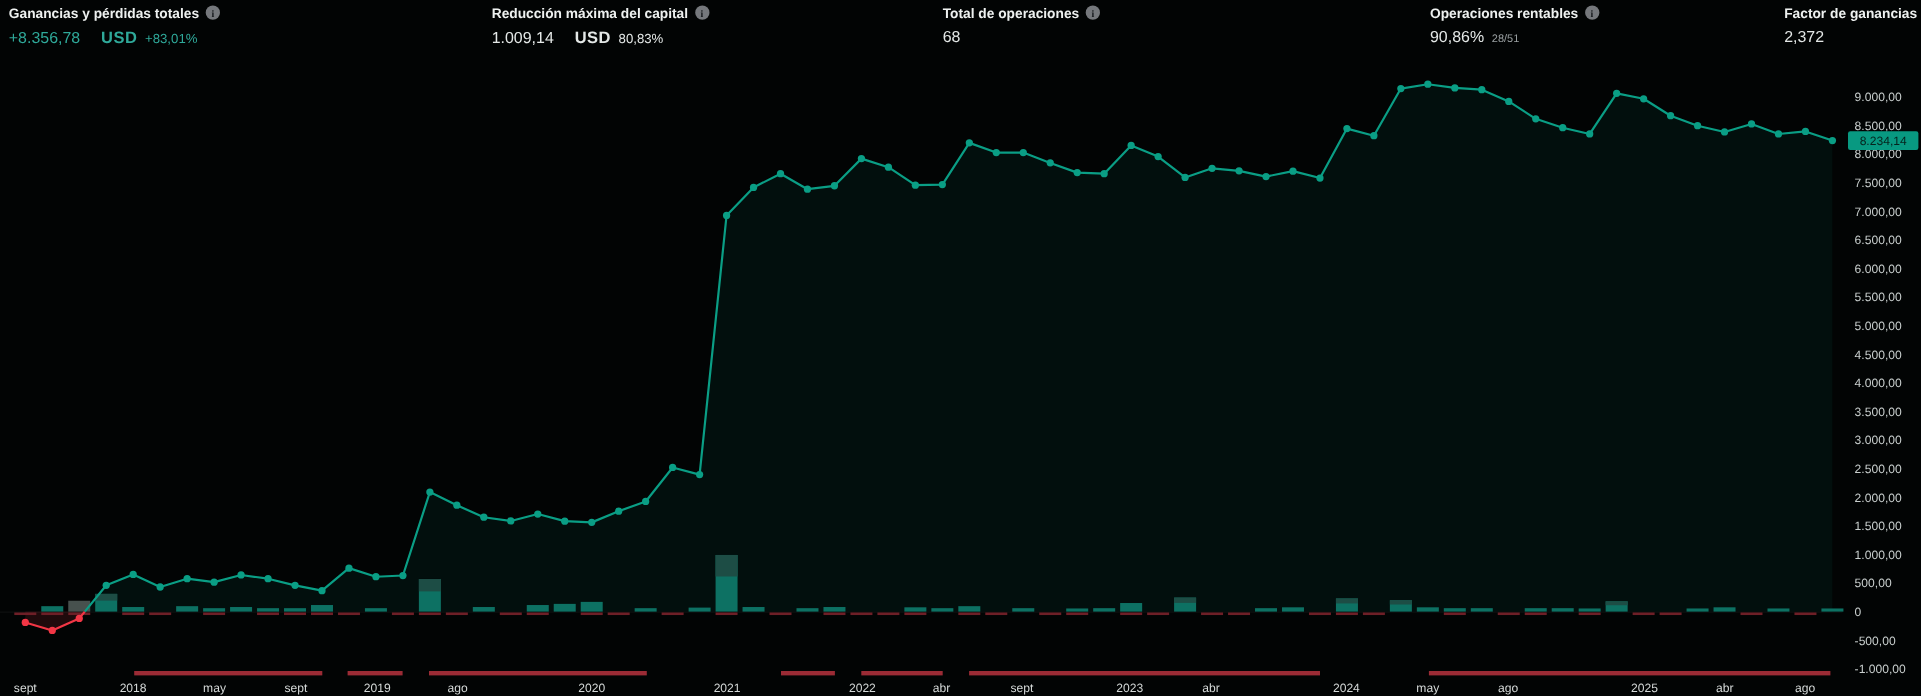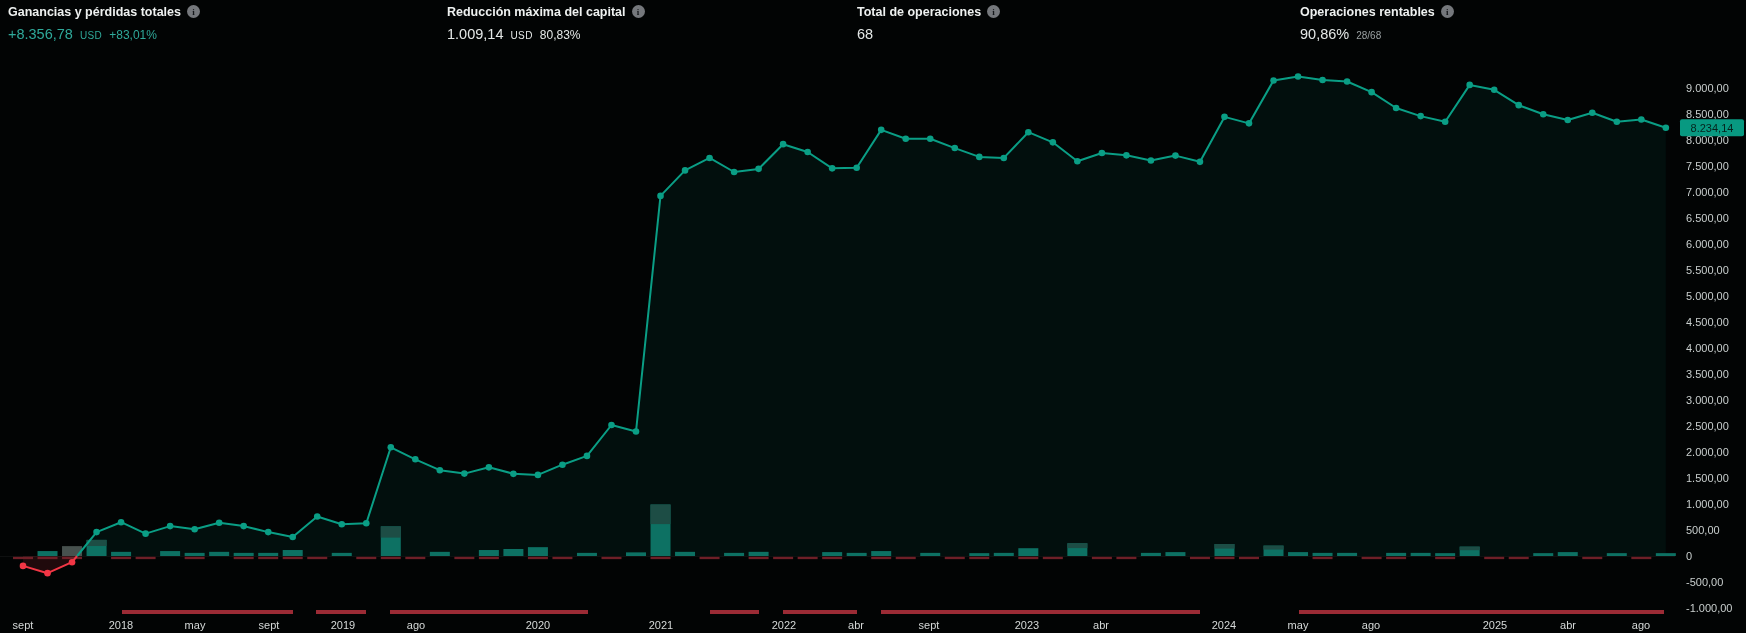--- a/index.html
+++ b/index.html
@@ -7,21 +7,21 @@
        font-family:"Liberation Sans",sans-serif;}
   #stats-row{position:absolute;top:0;left:0;width:1746px;height:42px;z-index:2;}
   .stat{position:absolute;top:5px;white-space:nowrap;}
   .stat-label-row{display:flex;align-items:flex-start;height:16px;}
   .stat-label{font-size:12.5px;font-weight:700;color:var(--stat-label,#eef1f0);}
   .info-icon{display:inline-flex;align-items:center;justify-content:center;
       width:13px;height:13px;border-radius:50%;margin-left:6px;
       background:var(--info-bg,#75787c);color:var(--info-fg,#14171a);
       font-size:9px;font-weight:700;font-family:"Liberation Serif",serif;cursor:pointer;}
   .stat-value-row{margin-top:5px;font-size:14.5px;color:var(--stat-value,#e4e8e7);}
-  .v-cur{font-size:10px;margin-left:7px;letter-spacing:.4px;}
+  .v-cur{font-size:15px;margin-left:19px;letter-spacing:.4px;font-weight:bold;}
   .v-extra{font-size:12px;margin-left:7px;text-align:center;}
   .stat.pos .stat-value-row, .stat.pos .v-cur, .stat.pos .v-extra{color:var(--positive,#2fa99a);}
   .stat .v-extra.dim{font-size:10px;color:var(--stat-sub,#9aa0a2);}
   span:empty{display:none;}
   #chart{position:absolute;top:0;left:0;z-index:1;}
   text{font-family:"Liberation Sans",sans-serif;}
 </style>
 </head>
 <body style="background: rgb(2, 4, 4);">
 
@@ -52,21 +52,30 @@
     <div class="stat-value-row">
       <span class="v-main">68</span>
     </div>
   </div>
   <div class="stat" style="left:1300px">
     <div class="stat-label-row">
       <span class="stat-label">Operaciones rentables</span>
       <span class="info-icon">i</span>
     </div>
     <div class="stat-value-row">
-      <span class="v-main">90,86%</span><span class="v-extra dim">28/68</span>
+      <span class="v-main">90,86%</span><span class="v-extra dim">28/51</span>
+    </div>
+  </div>
+  <div class="stat" style="left:1622px">
+    <div class="stat-label-row">
+      <span class="stat-label">Factor de ganancias</span>
+
+    </div>
+    <div class="stat-value-row">
+      <span class="v-main">2,372</span>
     </div>
   </div>
 </div>
 
 <svg id="chart" width="1746" height="633">
     <g>
       <polygon points="77.1,556.0 96.6,532.1 121.1,522.2 145.6,533.6 170.1,526.1 194.6,529.2 219.2,522.7 243.7,526.1 268.2,532.1 292.7,537.0 317.2,516.5 341.8,524.3 366.3,523.2 390.8,447.3 415.3,459.3 439.8,470.2 464.4,473.6 488.9,467.3 513.4,473.8 537.9,474.9 562.4,464.7 587.0,455.9 611.5,425.0 636.0,431.5 660.5,195.9 685.0,170.4 709.6,157.9 734.1,172.0 758.6,168.9 783.1,144.2 807.6,152.0 832.2,168.3 856.7,167.8 881.2,129.9 905.7,138.7 930.2,138.7 954.8,148.1 979.3,156.9 1003.8,157.9 1028.3,132.2 1052.8,142.3 1077.4,161.3 1101.9,153.0 1126.4,155.3 1150.9,160.5 1175.4,155.6 1200.0,161.8 1224.5,116.9 1249.0,123.4 1273.5,80.5 1298.0,76.6 1322.6,79.9 1347.1,81.5 1371.6,92.2 1396.1,108.0 1420.6,116.1 1445.2,121.8 1469.7,84.9 1494.2,89.8 1518.7,105.2 1543.2,114.3 1567.8,120.0 1592.3,112.7 1616.8,121.8 1641.3,119.5 1665.8,127.8 1665.8,556.0" fill="#089981" fill-opacity="0.08"></polygon>
       <polygon points="23.0,556.0 23.0,565.9 47.5,573.2 72.0,562.2 77.1,556.0" fill="#f23645" fill-opacity="0.13"></polygon>
     </g>
     <line x1="0" y1="556.5" x2="1675" y2="556.5" stroke="#ffffff" stroke-opacity="0.05"></line>

